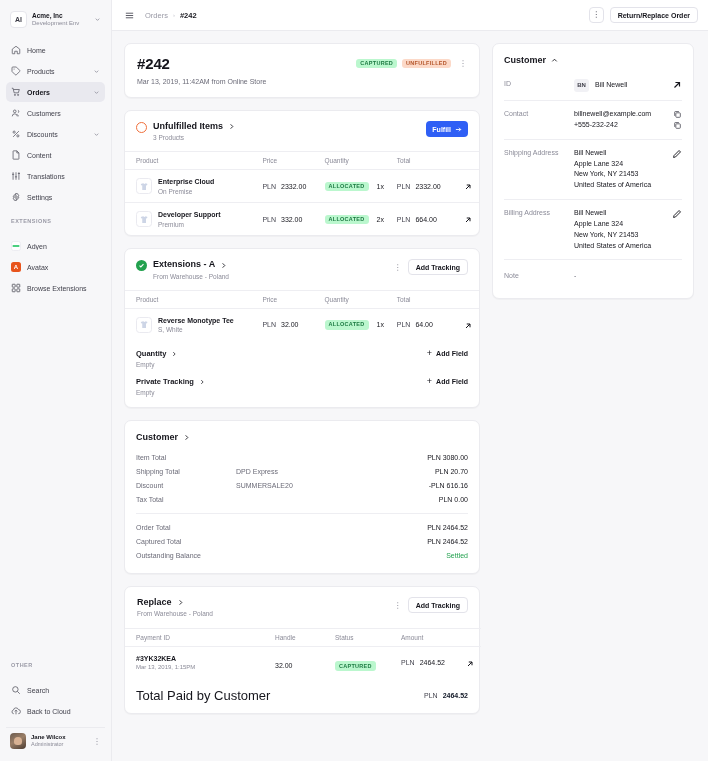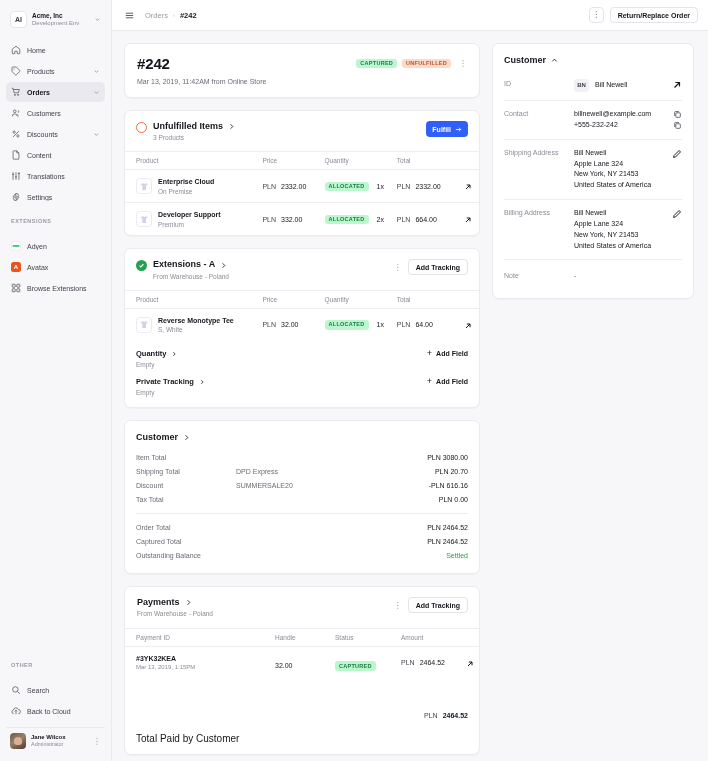--- a/index.html
+++ b/index.html
@@ -206,21 +206,21 @@
   .settled { color: #22a14e; font-weight: 700; }
 
   
   .c-pid { width: 150px; padding-left: 11px !important; }
   .c-handle { width: 60px; }
   .c-status { width: 66px; }
   .c-amount { width: 58px; }
   .pay-id { font-size: 7px; font-weight: 700; color: #16161d; }
   .pay-date { font-size: 6px; color: #8b8b98; margin-top: 2px; }
   .pay-total-row { display: flex; align-items: center; padding: 9px 11px 10px; }
-  .pay-total-lab { font-size: 10px; color: #16161d; margin-top: 45px; }
+  .pay-total-lab { font-size: 13px; color: #16161d; }
   .pay-total-val { margin-left: auto; font-size: 7px; display: flex; align-items: baseline; gap: 5px; }
   .pay-total-val b { font-weight: 700; }
 
   
   .cust-head { display: flex; align-items: center; gap: 5px; padding: 11px 11px 9px; }
   .cust-title { font-size: 9px; font-weight: 700; color: #16161d; }
   .cust-body { padding: 0 11px 11px; }
   .crow { display: flex; align-items: flex-start; padding: 5px 0; }
   .crow-lab { font-size: 7px; color: #8b8b98; width: 70px; flex: 0 0 auto; padding-top: 1px; }
   .crow-val { flex: 1 1 auto; font-size: 7px; color: #16161d; line-height: 1.55; }
@@ -679,21 +679,21 @@
               <span class="sum-mid"></span>
               <span class="sum-val settled">Settled</span>
             </div>
           </div>
         </div>
 
         <div class="card">
           <div class="sec-head" style="padding-left:12px;">
             <div class="sec-titles">
               <div class="sec-title-row">
-                <span class="sec-title">Payments</span>
+                <span class="sec-title">Replace</span>
                 <svg width="7" height="7" viewBox="0 0 16 16" fill="none" stroke="#16161d" stroke-width="2">
                     <path d="M6 3l5 5-5 5"></path>
                   </svg>
               </div>
               <div class="sec-sub">From Warehouse - Poland</div>
             </div>
             <div class="sec-actions">
               <span class="dots-v">⋮</span>
               <button class="ghost-btn">Add Tracking</button>
             </div>

